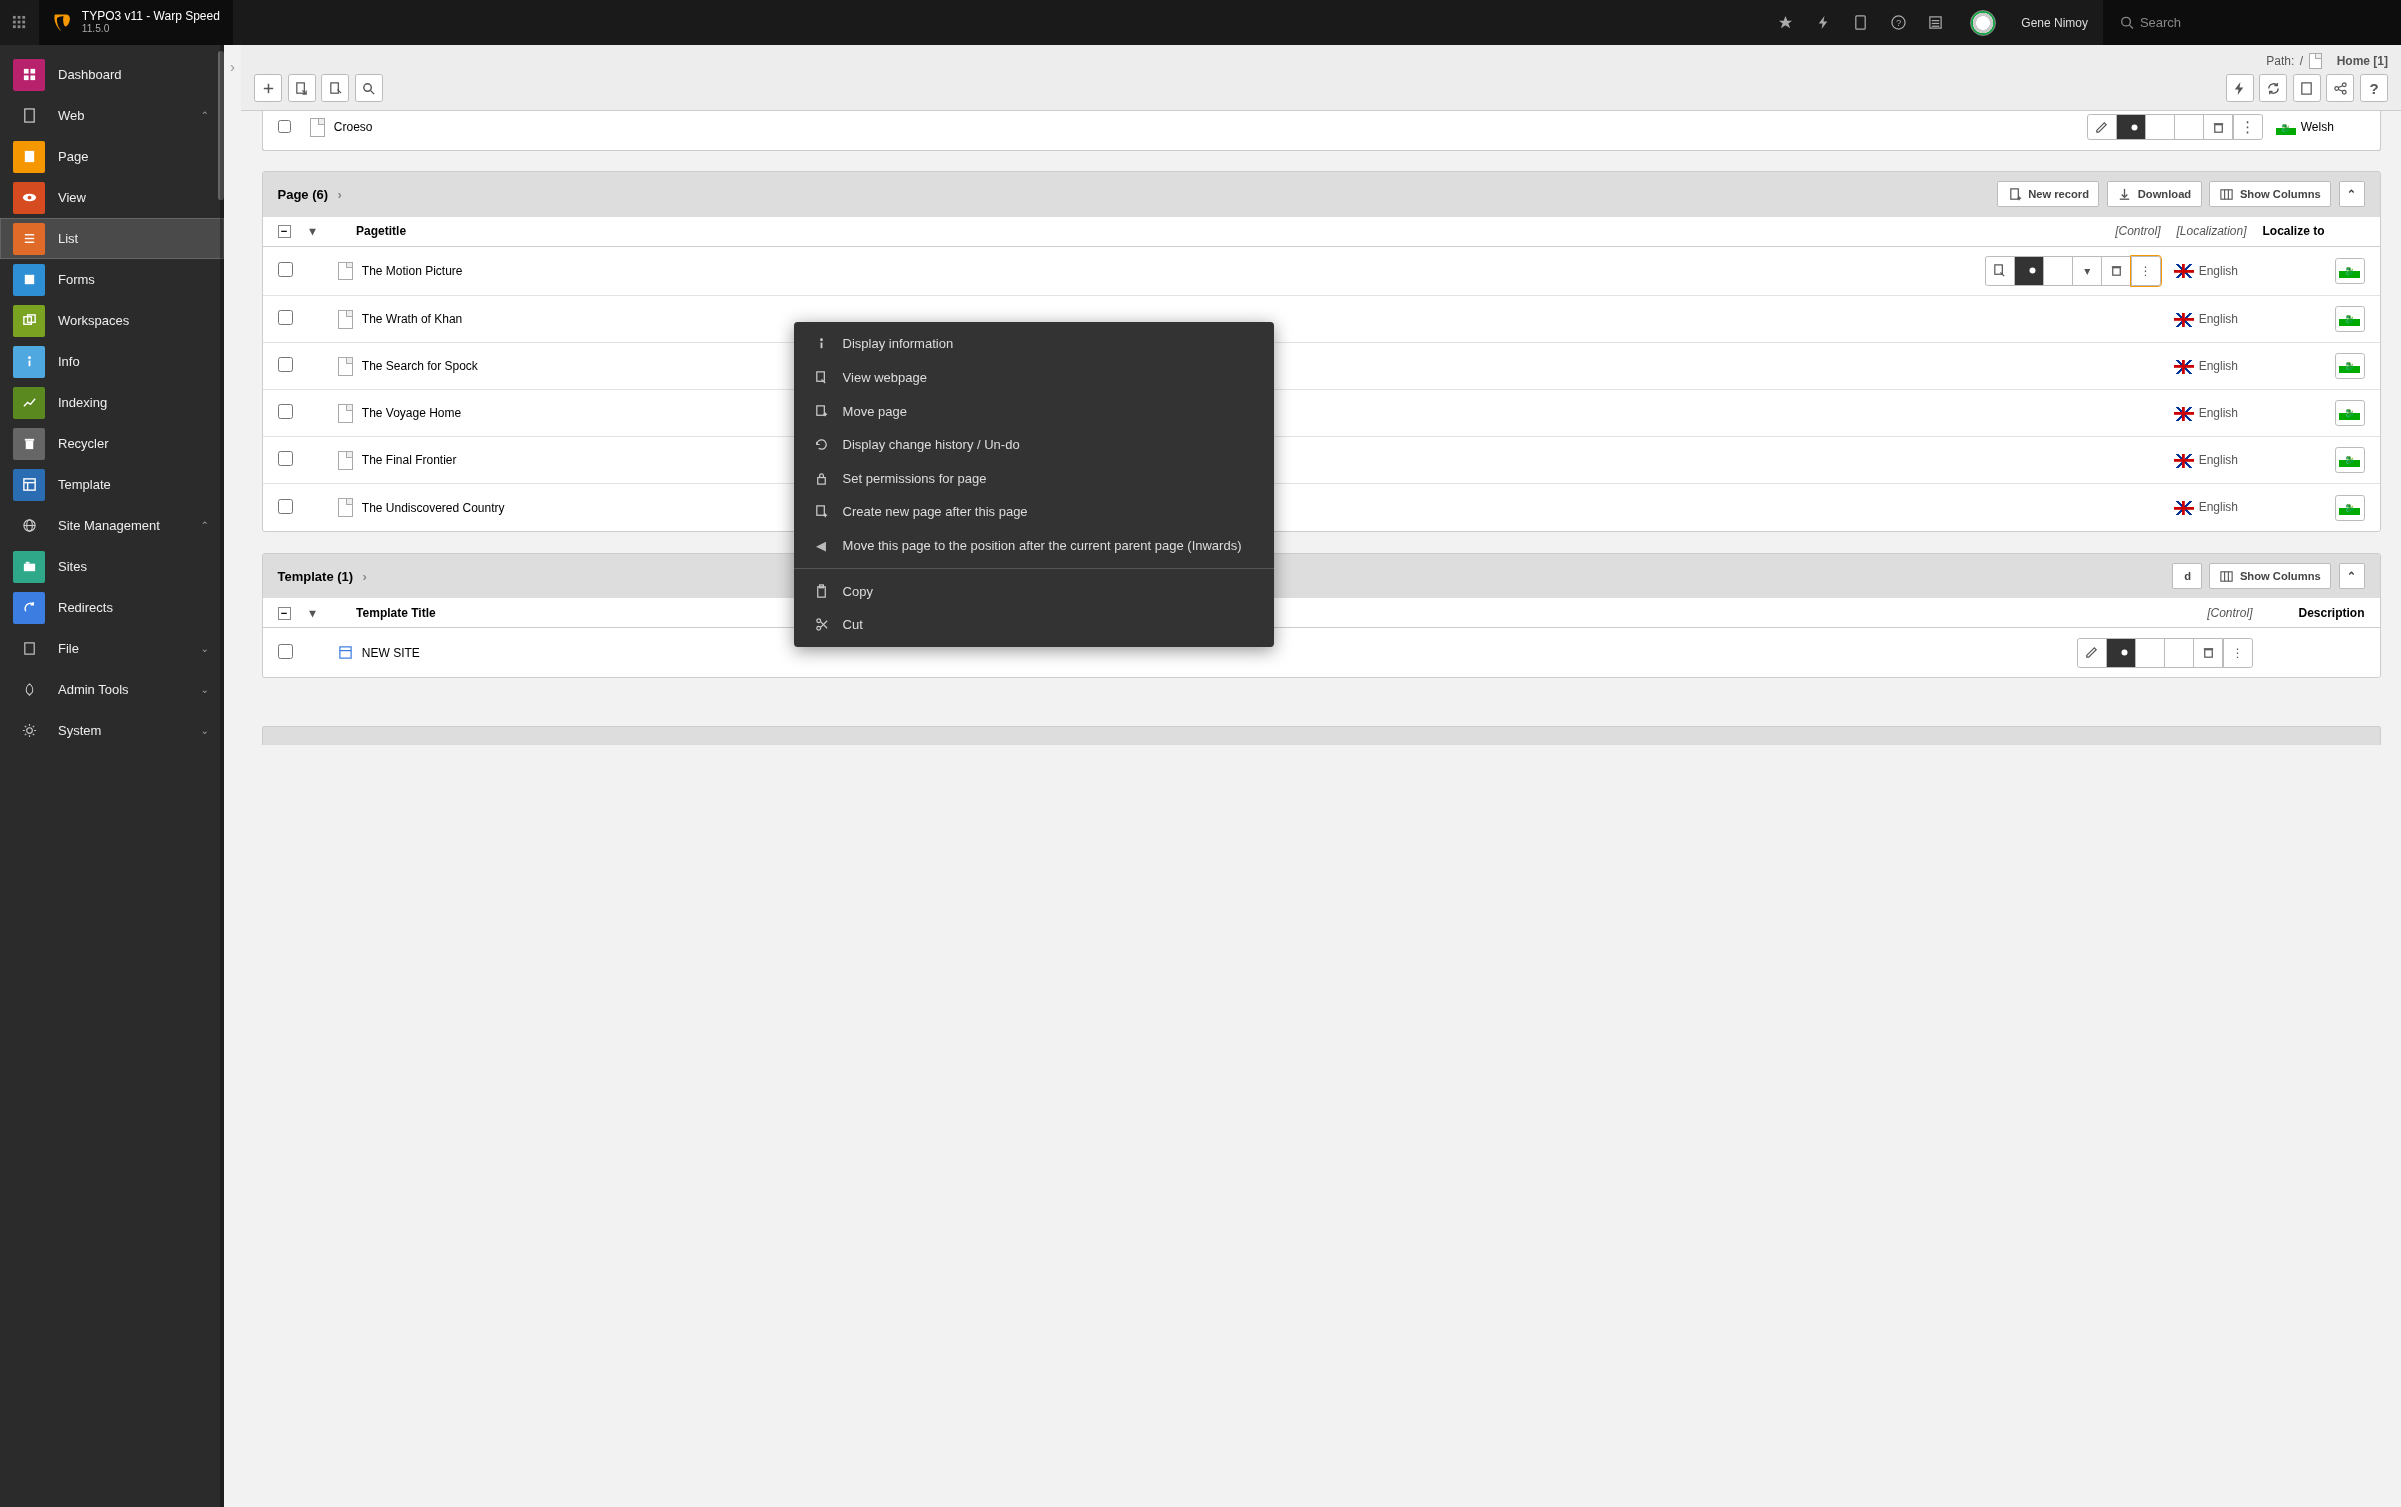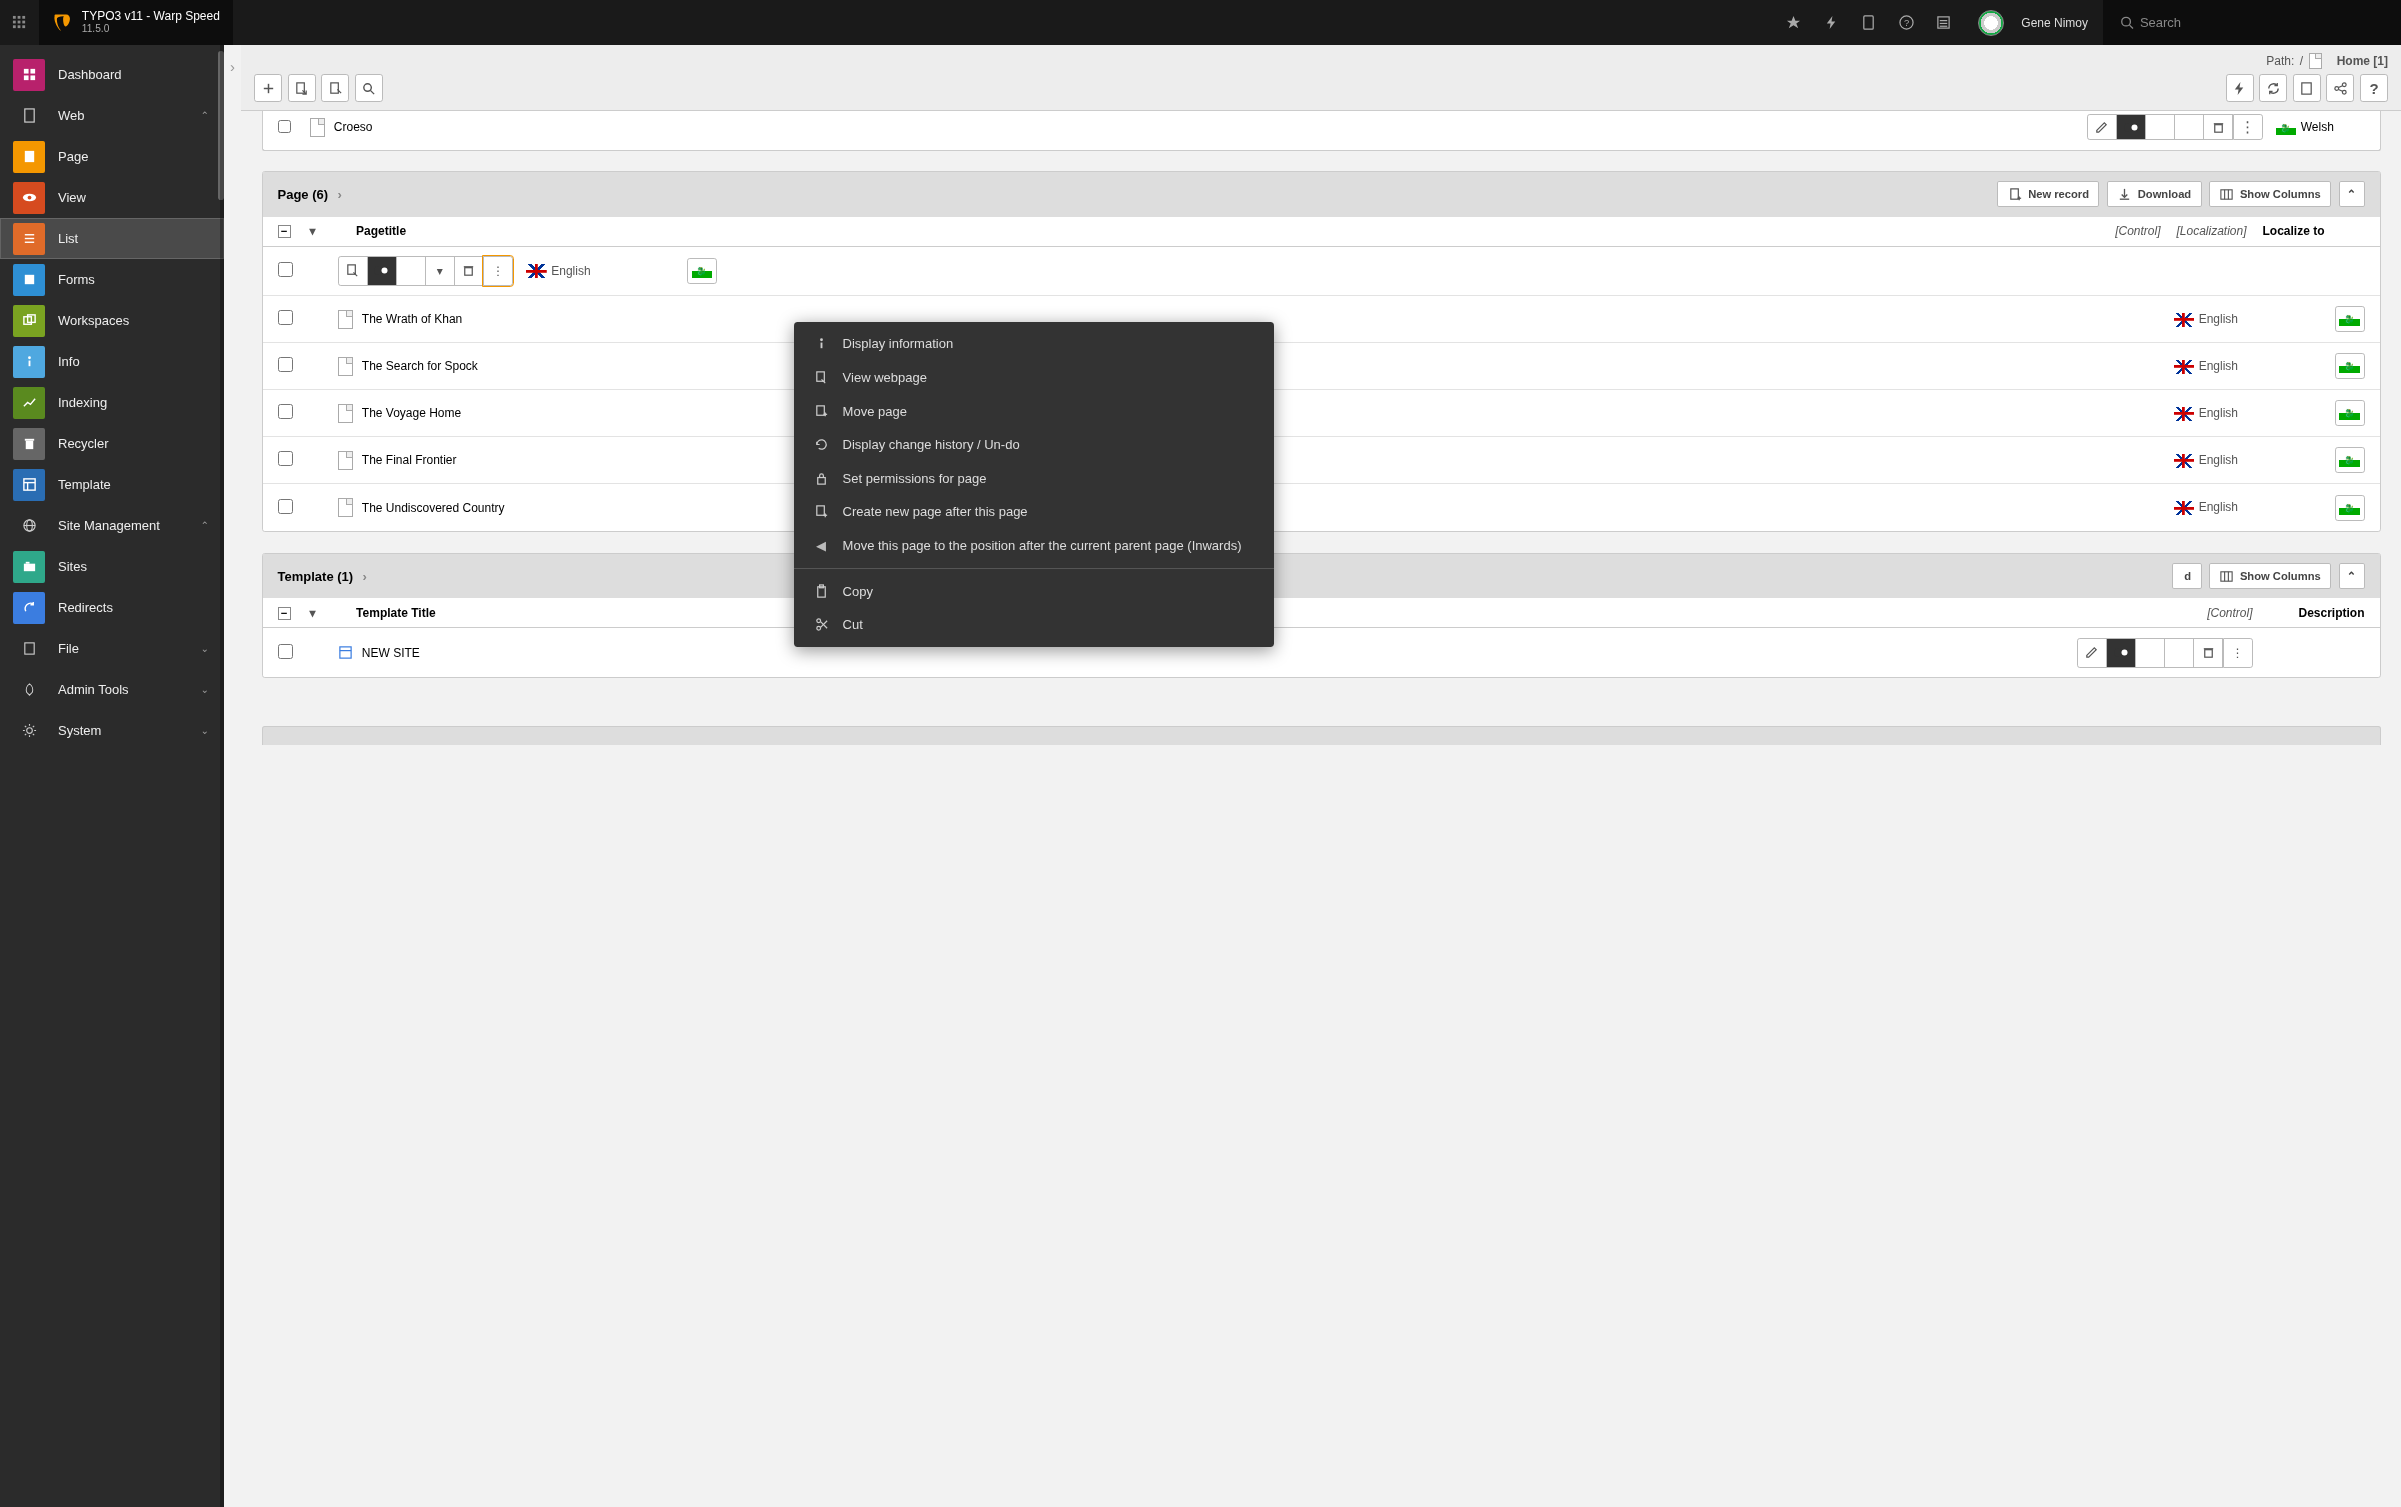--- a/index.html
+++ b/index.html
@@ -10,21 +10,21 @@
 .topbar .apps { width:39px; display:flex; align-items:center; justify-content:center; }
 .topbar .brand { display:flex; align-items:center; gap:9.3px; padding:0 13px; height:100%; background:#0d0d0d; }
 .brand-logo { width:20.5px; height:20.5px; }
 .brand-titles { line-height:1.1; }
 .brand-title { color:#fff; font-size:12px; }
 .brand-version { color:#aaa; font-size:10.2px; }
 .topbar .spacer { flex:1; }
 .topbar-icons { display:flex; align-items:center; gap:20.5px; padding:0 11.2px; }
 .topbar-icon { width:17px; height:17px; color:#bbb; display:flex; align-items:center; justify-content:center; }
 .avatar { width:26px; height:26px; border-radius:50%; background:radial-gradient(#fff 0 40%, #ccc 41% 60%, #1a4 61% 100%); border:1.9px solid #888; }
-.user-block { display:flex; align-items:center; gap:17px; padding:0 15px; }
+.user-block { display:flex; align-items:center; gap:25px; padding:0 15px; }
 .user-name { color:#ddd; font-size:12px; }
 .search-block { display:flex; align-items:center; gap:6px; padding:0 17px; width:298px; background:#0d0d0d; height:100%; }
 .search-input { background:transparent; border:none; outline:none; color:#ccc; font-size:13px; width:100%; }
 .search-input::placeholder { color:#888; }
 
 
 .layout { display:flex; height:calc(100vh - 45px); }
 .module-menu { width:224px; background:#2b2b2b; color:#ccc; overflow-y:auto; padding-top:9.3px; flex-shrink:0; position:relative; }
 .module-menu::after { content:""; position:absolute; right:0; top:0; bottom:0; width:3.7px; background:rgba(0,0,0,0.3); }
 .scrollbar-thumb { position:absolute; right:0; top:5.6px; width:5.6px; height:149px; background:#666; border-radius:2.8px; }
@@ -483,20 +483,24 @@
           <div class="col-toggle"><span>▾</span></div>
           <div class="col-title">Pagetitle</div>
           <div class="col-ctrl">[Control]</div>
           <div class="col-loc">[Localization]</div>
           <div class="col-locz">Localize to</div>
         </div>
         <div id="page-rows">
             <div class="row">
     <div class="col-check"><input type="checkbox" style=""></div>
     <div class="col-toggle"></div>
+    <div class="col-title" style="display:flex;align-items:center;padding-left:0">
+      <span class="row-icon"></span>
+      <span>The Motion Picture</span>
+    </div>
 
     <div class="row-actions">
       <div class="ra">
                   <svg viewBox="0 0 16 16" fill="none" stroke="#555" stroke-width="1.3">
                     <rect x="3" y="2" width="8" height="10"></rect>
                     <path d="M9 10l4 4"></path>
                   </svg>
                 </div>
       <div class="ra" style="background:#333">
                   <svg viewBox="0 0 20 12">

